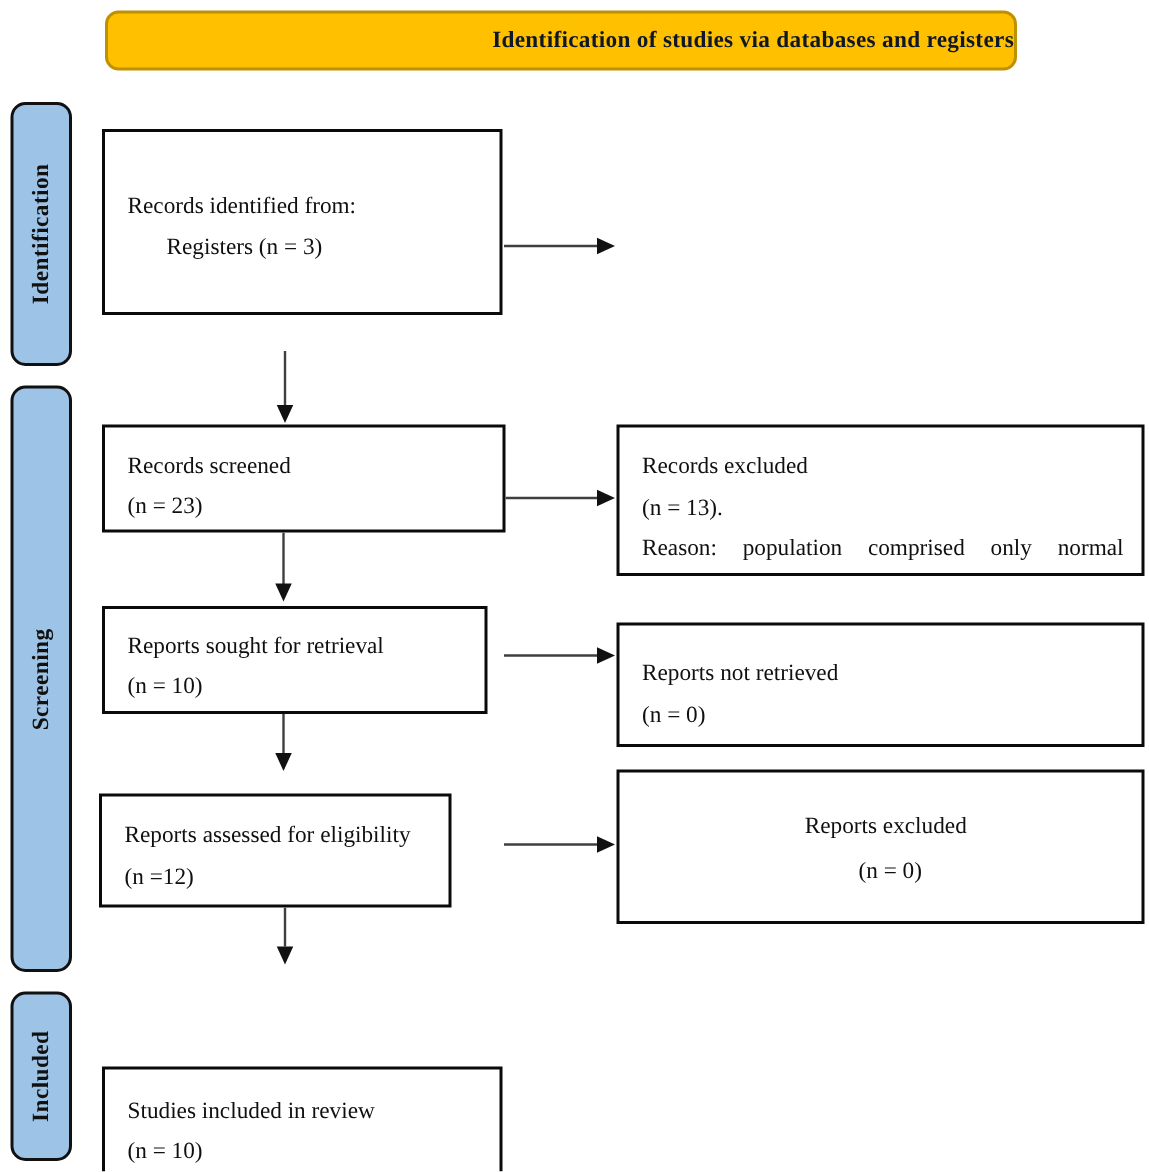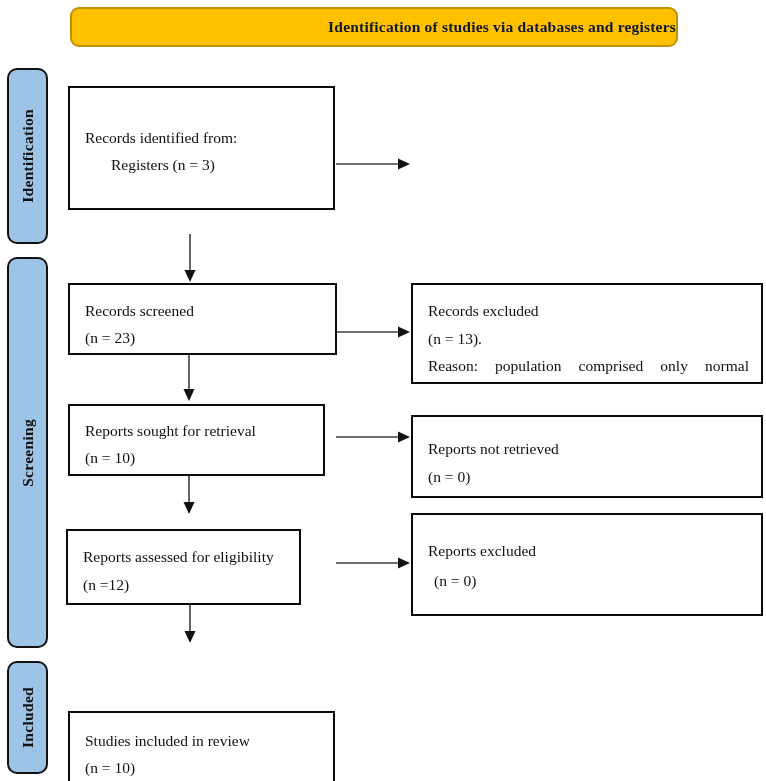--- a/index.html
+++ b/index.html
@@ -106,18 +106,18 @@
     <div class="ln">Records excluded</div>
     <div class="ln">(n = 13).</div>
     <div class="ln justify">Reason: population comprised only normal</div>
   </div>
 
   <div class="fbox" style="left:411px;top:404px;width:352px;height:83px;padding:18px 8px 0 15px;line-height:28px;margin-top:11px;">
     <div class="ln">Reports not retrieved</div>
     <div class="ln">(n = 0)</div>
   </div>
 
-  <div class="fbox" style="left:411px;top:513px;width:352px;height:103px;padding:21px 8px 0 15px;line-height:30px;">
+  <div class="fbox" style="left:411px;top:513px;width:352px;height:103px;padding:21px 8px 0 15px;line-height:30px;text-align:center;">
     <div class="ln">Reports excluded</div>
     <div class="ln" style="padding-left:6px;">(n = 0)</div>
   </div>
 
 </div>
 
 </body></html>

